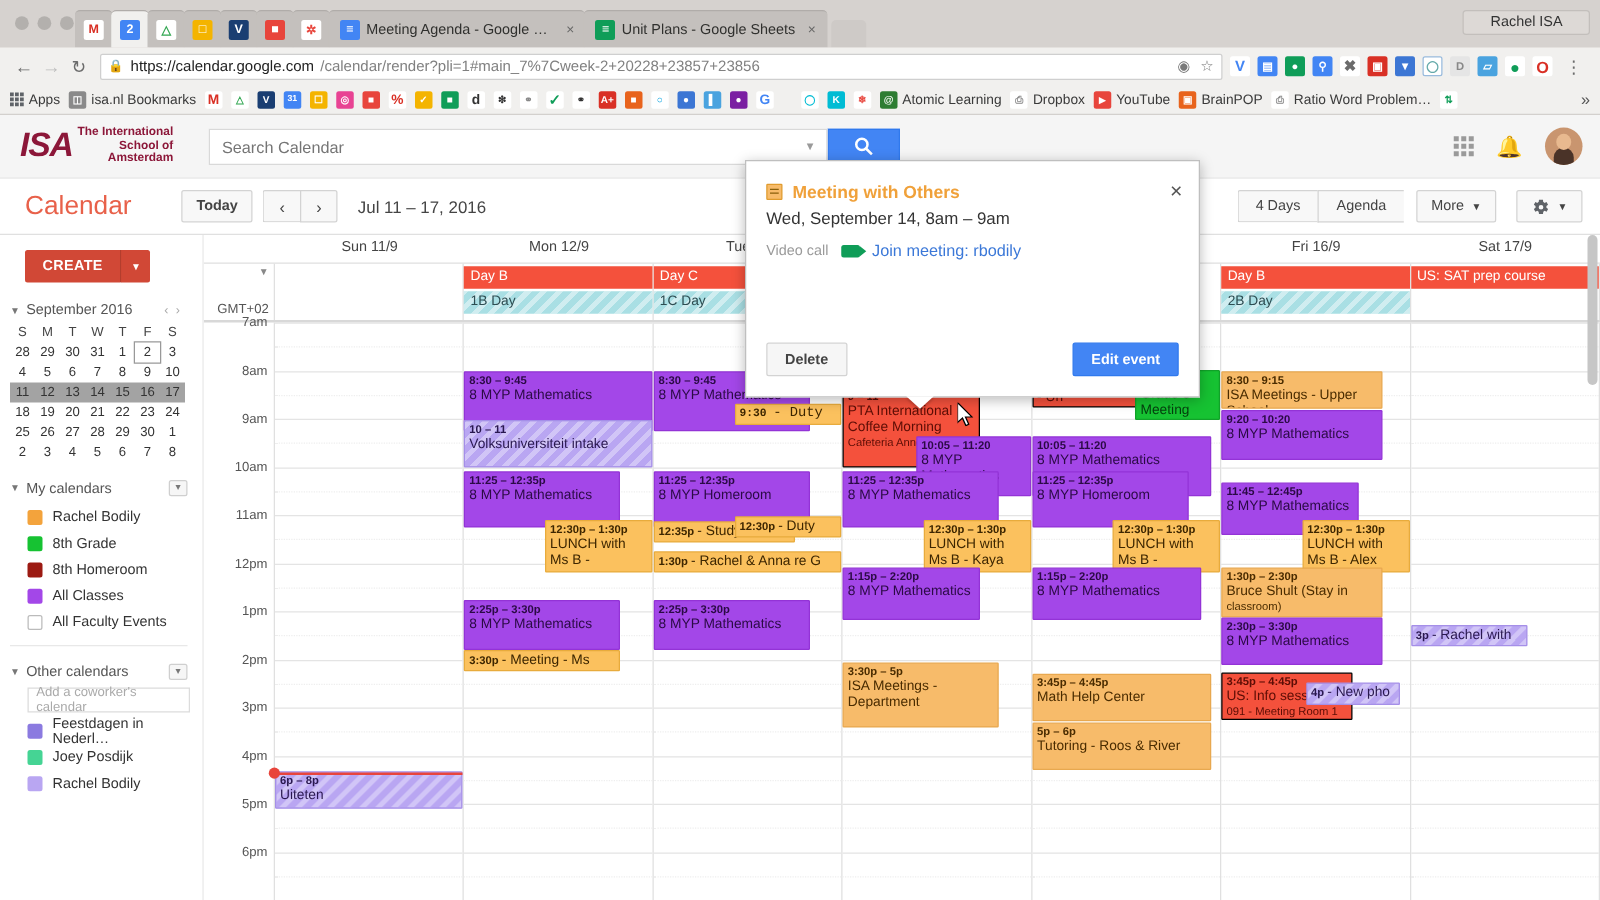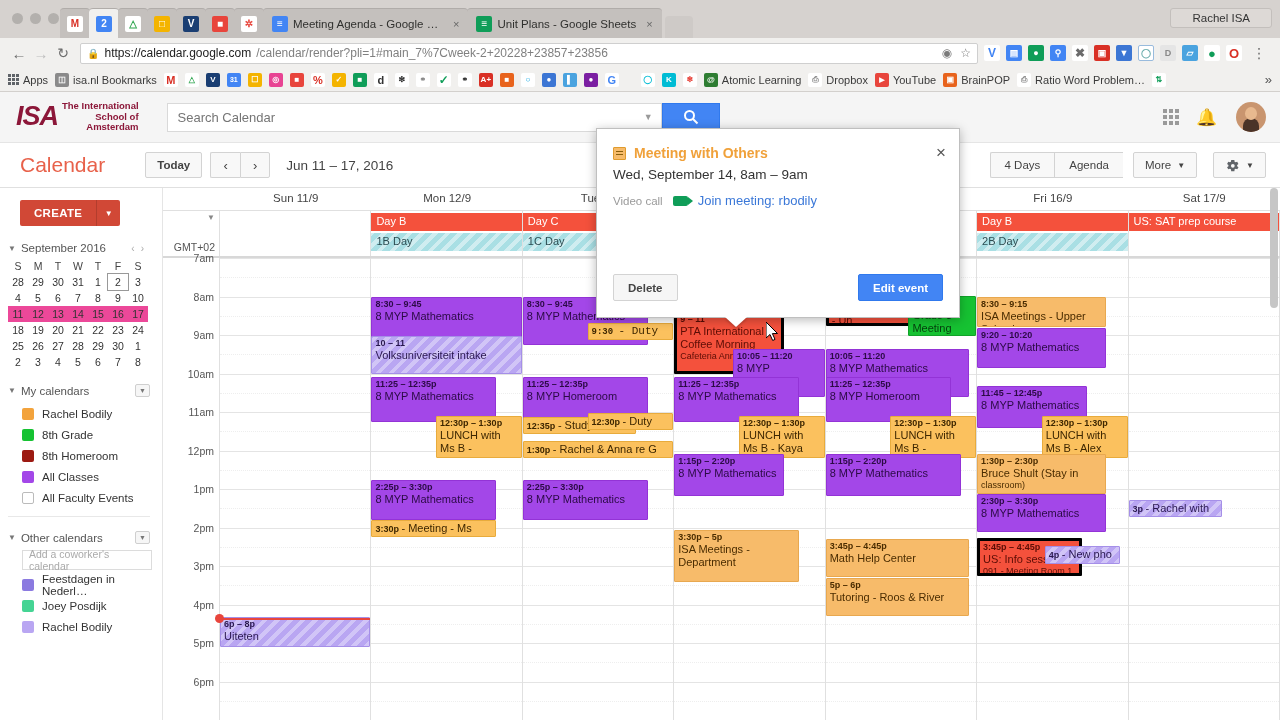--- a/index.html
+++ b/index.html
@@ -87,21 +87,21 @@
   .create-wrap { margin:12px 0 0 20px; display:flex; }
   .create-btn { background:#d14836; color:#fff; font-size:11.5px; font-weight:bold; height:26px; display:flex; align-items:center; padding:0 14px; border-radius:2px 0 0 2px; letter-spacing:.3px;}
   .create-caret { background:#d14836; color:#fff; width:24px; height:26px; display:flex;align-items:center;justify-content:center; border-left:1px solid #b33d2d; border-radius:0 2px 2px 0; font-size:8px;}
   .minihdr { margin:16px 0 4px 8px; display:flex; align-items:center; font-size:11.5px; color:#555; }
   .tri { color:#777; font-size:8px; margin-right:5px; }
   .mini-nav { margin-left:auto; margin-right:12px; color:#aaa; font-size:10px; letter-spacing:6px;}
   table.mini { margin-left:8px; border-collapse:collapse; }
   table.mini td, table.mini th { width:20px; height:16px; text-align:center; font-size:10.5px; font-weight:normal; color:#333; padding:0;}
   table.mini th { color:#444; }
   td.other { color:#b5b5b5; }
-  tr.curweek td { background:#ec4899; }
+  tr.curweek td { background:#a3a3a3; }
   td.today { outline:1px solid #999; }
   .sechdr { margin:14px 0 6px 8px; display:flex; align-items:center; font-size:11.5px; color:#555; }
   .sechdr .cfg { margin-left:auto; margin-right:12px; border:1px solid #cfcfcf; background:#f6f6f6; width:15px;height:13px; display:flex;align-items:center;justify-content:center;font-size:7px;color:#777;border-radius:2px;}
   .callist { margin-left:22px; }
   .calrow { display:flex; align-items:center; gap:8px; height:21px; font-size:11.5px; color:#333; }
   .swatch { width:12px;height:12px;border-radius:2px; flex:0 0 auto; }
   .swatch.empty { background:#fff; border:1px solid #bbb; }
   .sep { margin:8px 12px 0 8px; border-top:1px solid #e8e8e8; }
   .addcal { margin:6px 0 0 22px; width:130px; height:20px; border:1px solid #dcdcdc; background:#fff; font-size:10.5px; color:#aaa; display:flex; align-items:center; padding-left:6px; }
 
@@ -128,21 +128,21 @@
   .hline { position:absolute; left:0; right:0; border-top:1px solid #e4e4e4; }
   .hline.half { border-top:1px dotted #eeeeee; }
 
   .ev { position:absolute; overflow:hidden; font-size:10px; line-height:1.18; border-radius:1px; padding:1px 3px; }
   .ev .t { font-weight:bold; font-size:9px; display:block; }
   .ev .n { font-size:11px; display:block; }
   .ev .loc { font-size:9px; display:block; }
   .ev.purple { background:#a347e8; color:#2b0a45; border:1px solid #9333d6; }
   .ev.orange { background:#f7bb6a; color:#4a2c00; border:1px solid #e8a84f; }
   .ev.orange2 { background:#fbc15e; color:#3d2600; border:1px solid #e8ab3c; }
-  .ev.red { background:#f4513c; color:#5c0d05; border:3px solid #000000; }
+  .ev.red { background:#f4513c; color:#5c0d05; border:1px solid #000000; }
   .ev.green { background:#16c232; color:#063d0e; border:1px solid #11a229; }
   .ev.lav2 { background:#b9a6f2; color:#29184f; border:1px solid #a58fe8;
      background-image:repeating-linear-gradient(-45deg, rgba(255,255,255,.35) 0 4px, rgba(255,255,255,0) 4px 9px); }
   .ev.inline .t { display:inline; }
   .ev.inline .n { display:inline; font-size:11px; }
   .nowline { position:absolute; left:0; right:0; height:2px; background:#e8453c; }
   .nowdot { position:absolute; left:-5px; top:-4px; width:9px;height:9px;border-radius:50%;background:#e8453c; }
   .vscroll { position:absolute; right:2px; top:188px; width:8px; height:120px; background:#c6c6c6; border-radius:4px; }
 
   
@@ -350,21 +350,21 @@
   </div>
 </div>
 
 <div id="ctoolbar">
   <div class="cal-word">Calendar</div>
   <div style="margin-left:40px;" class="btn">Today</div>
   <div class="arrowgrp">
     <div class="btn">‹</div>
     <div class="btn">›</div>
   </div>
-  <div class="daterange">Jun 11 – 17, 2016</div>
+  <div class="daterange">Jul 11 – 17, 2016</div>
   <div class="tbar-right">
     <div class="seg">4 Days</div>
     <div class="seg">Agenda</div>
     <div class="btn plain more-btn">
       <span>More</span>
       <span style="margin-left:6px;font-size:8px;">▼</span>
     </div>
     <div class="btn plain gear-btn">
       <svg width="15" height="15" viewBox="0 0 24 24" fill="#5f6368">
           <path d="M19.4 13a7.8 7.8 0 000-2l2.1-1.6-2-3.5-2.5 1a7.6 7.6 0 00-1.7-1L15 3H9.9l-.4 2.9c-.6.2-1.2.6-1.7 1l-2.5-1-2 3.5L5.5 11a7.8 7.8 0 000 2l-2.2 1.6 2 3.5 2.5-1c.5.4 1.1.8 1.7 1l.4 2.9H15l.4-2.9c.6-.2 1.2-.6 1.7-1l2.5 1 2-3.5-2.2-1.6zM12.5 15.5a3 3 0 110-6 3 3 0 010 6z"></path>

